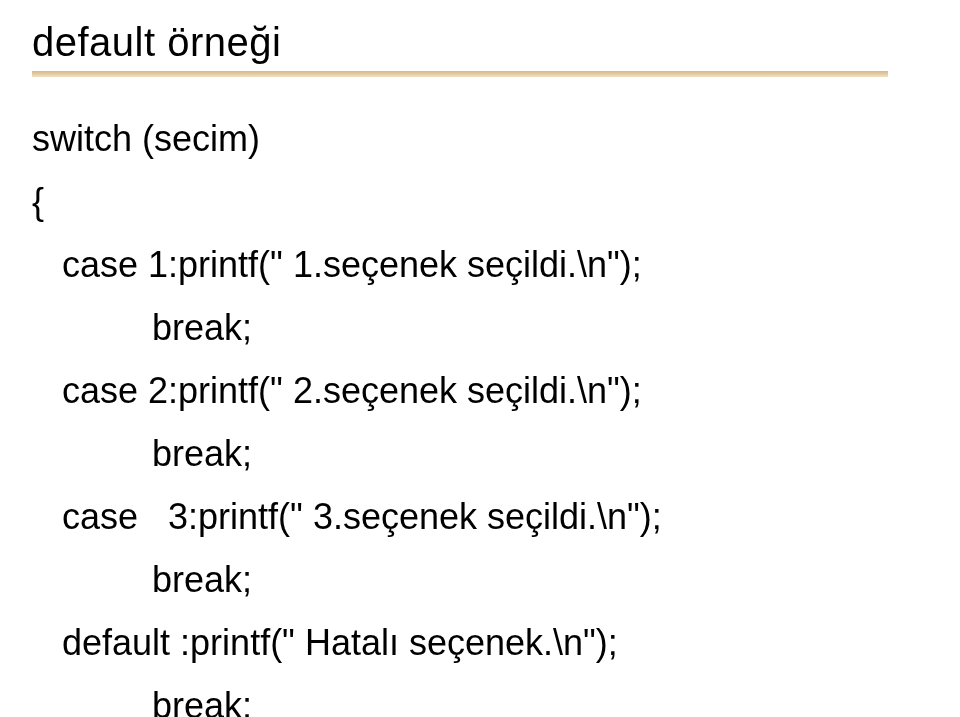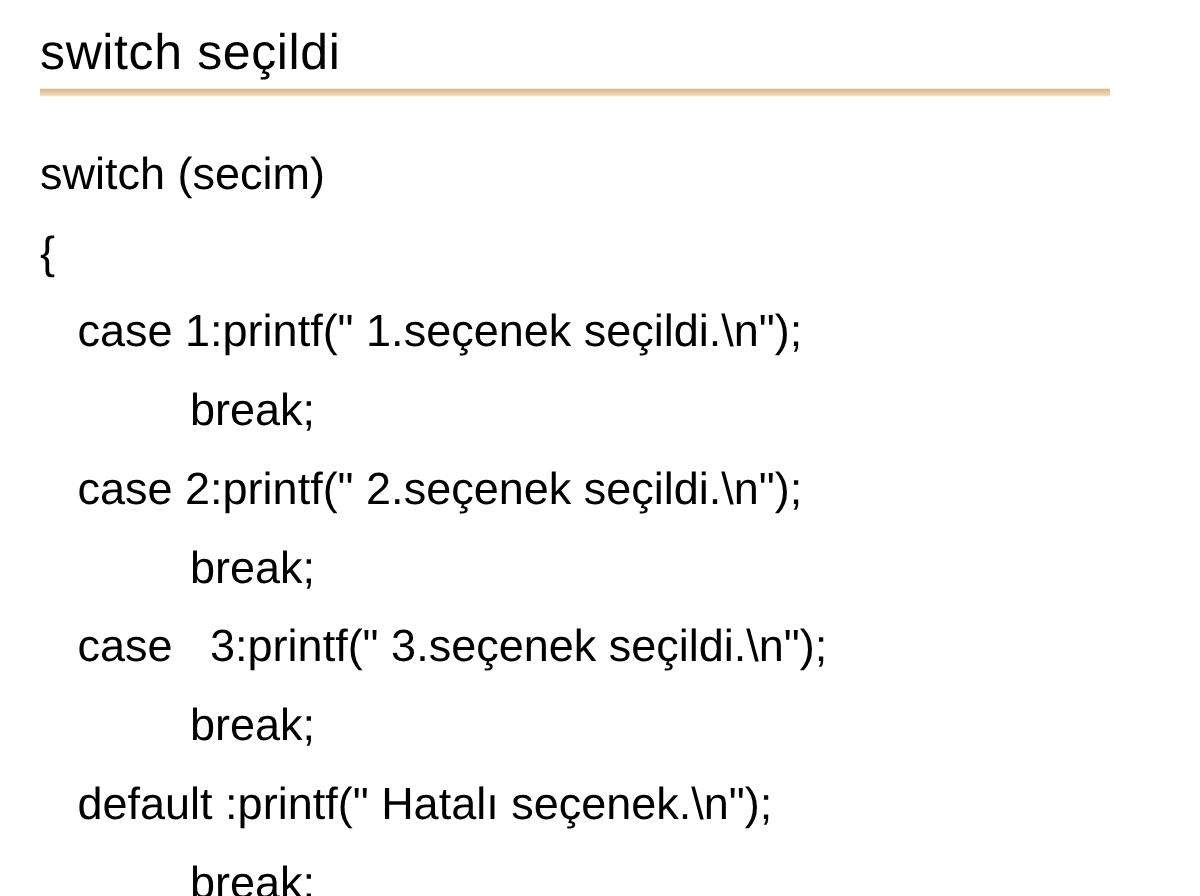--- a/index.html
+++ b/index.html
@@ -41,21 +41,21 @@
   .code-block {
     white-space: pre;
     font-family: Verdana, Geneva, sans-serif;
   }
 </style>
 </head>
 <body>
 
 <div class="page">
   <div class="title-area">
-    <h1 class="title">switch seçildi</h1>
+    <h1 class="title">default örneği</h1>
     <div class="rule"></div>
   </div>
   <div class="body-area">
     <div class="code-block">switch (secim)
 {
    case 1:printf(" 1.seçenek seçildi.\n");
             break;
    case 2:printf(" 2.seçenek seçildi.\n");
             break;
    case   3:printf(" 3.seçenek seçildi.\n");

